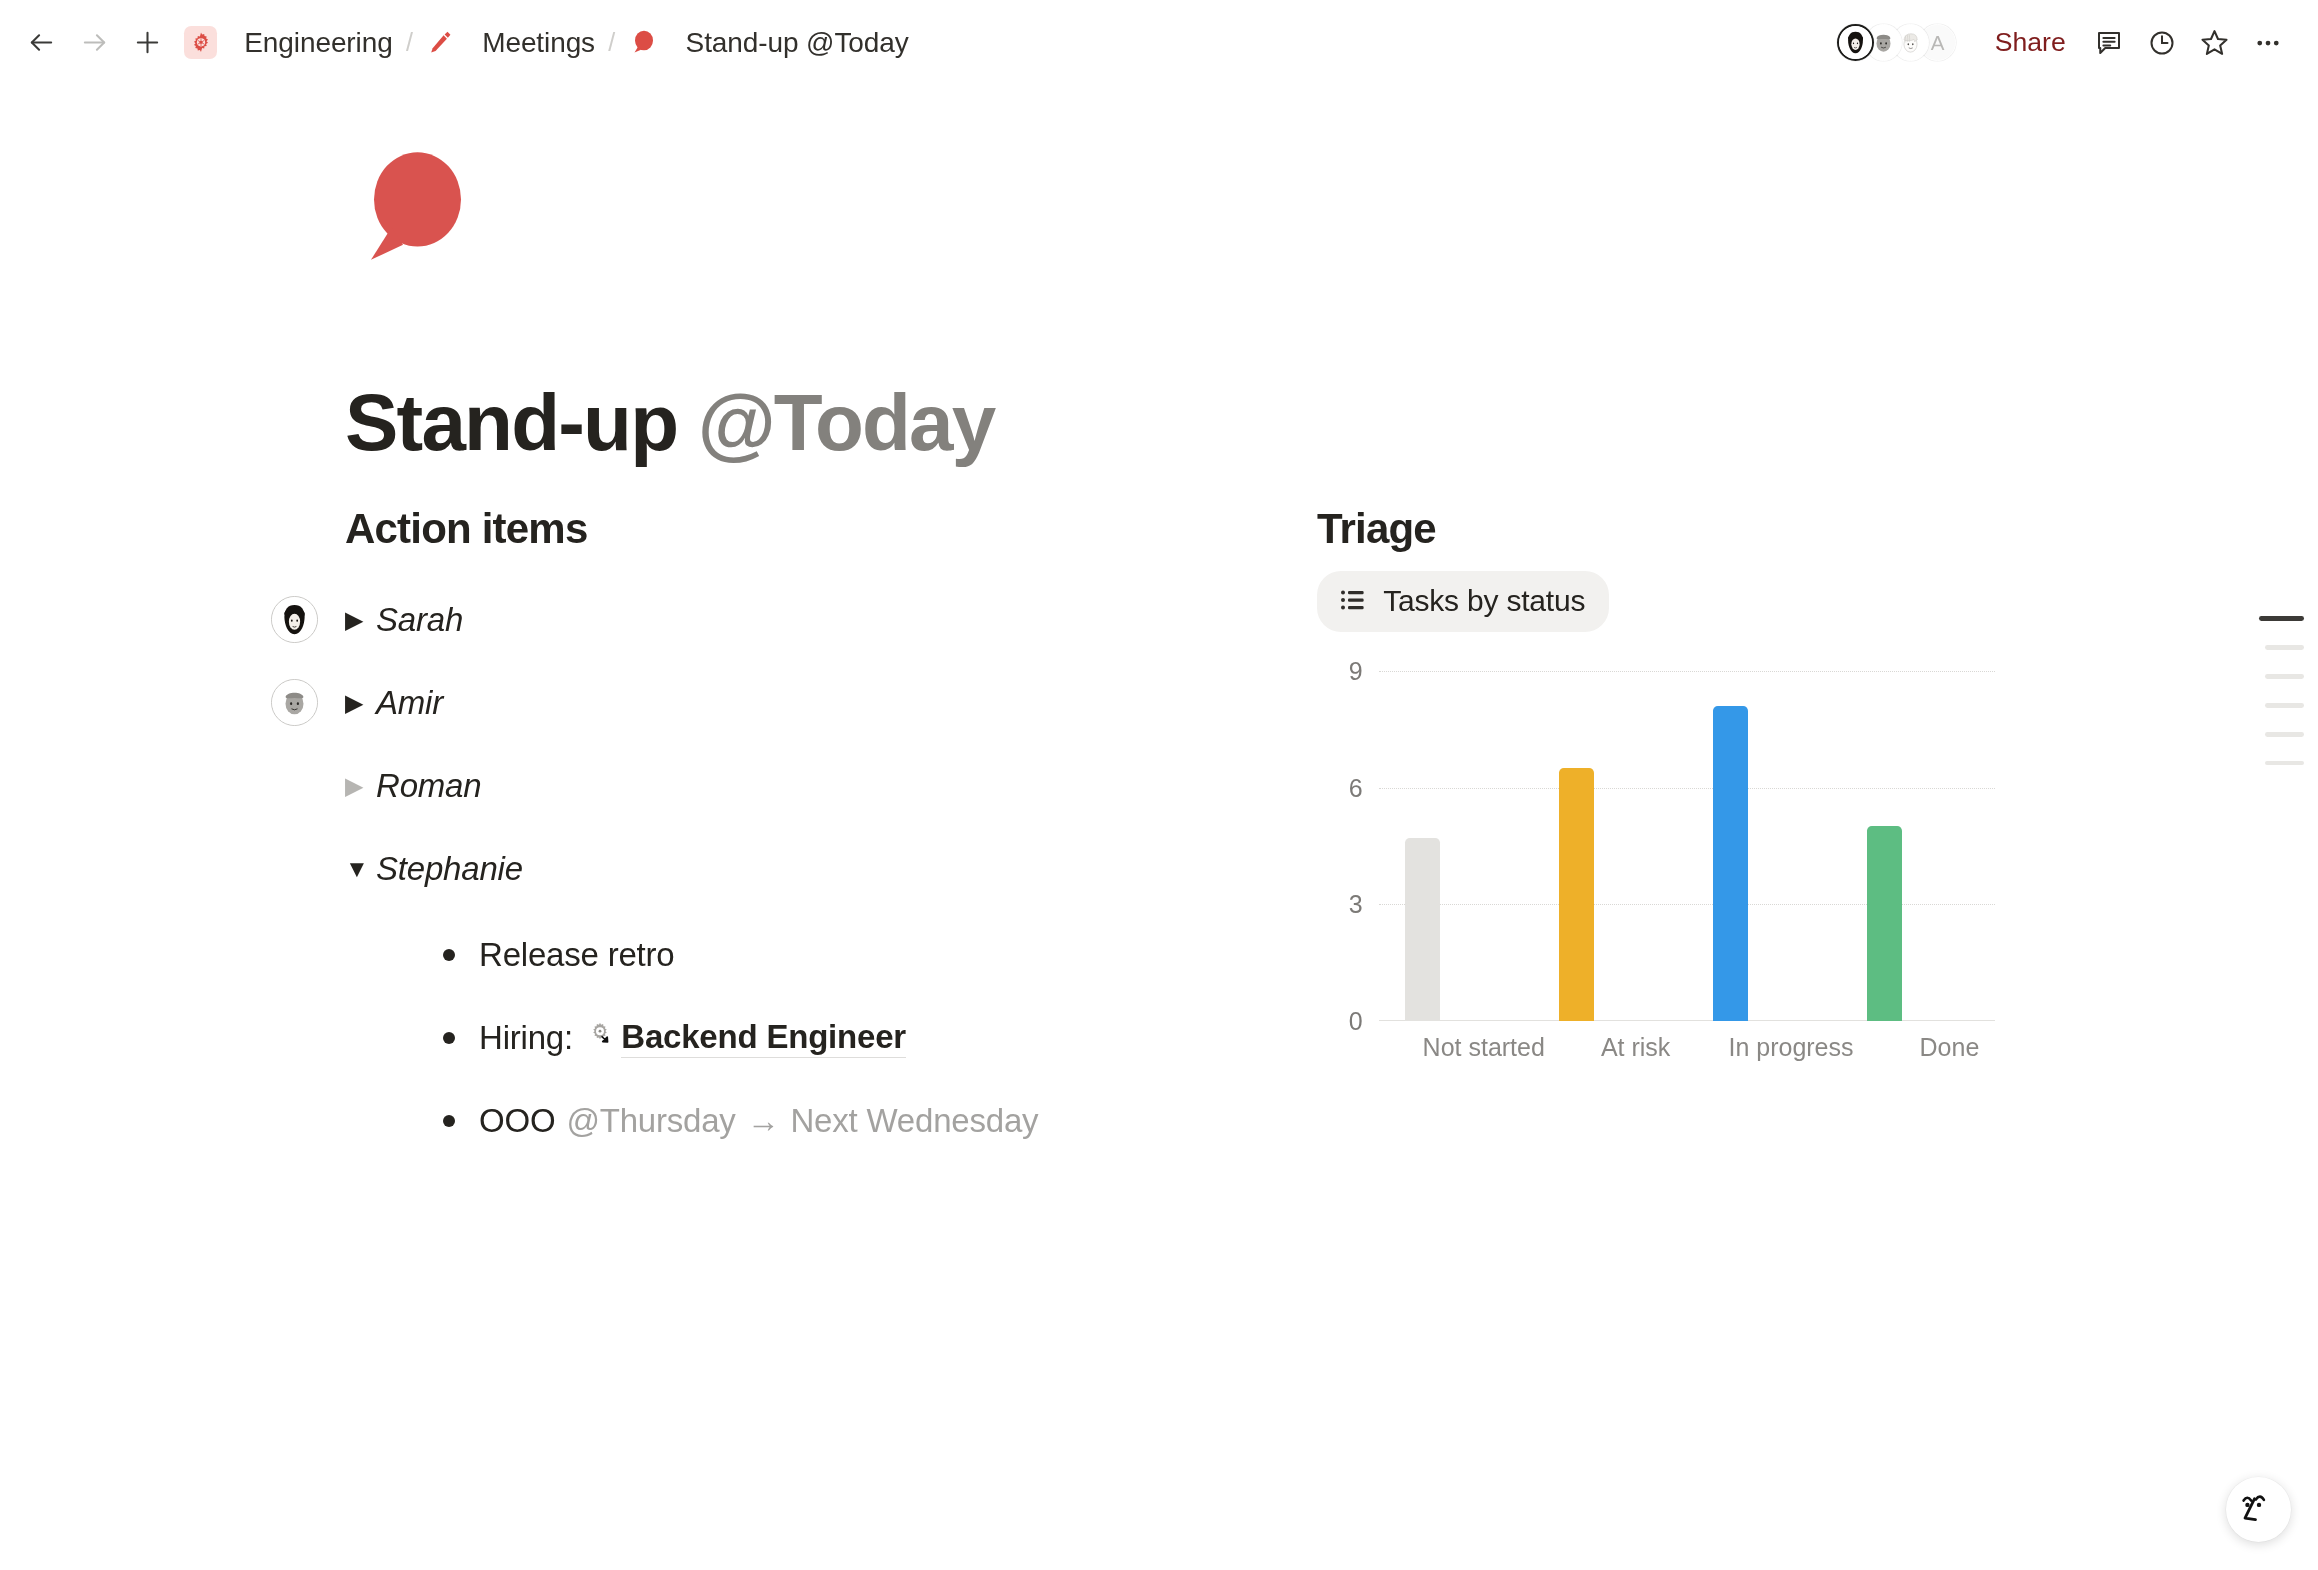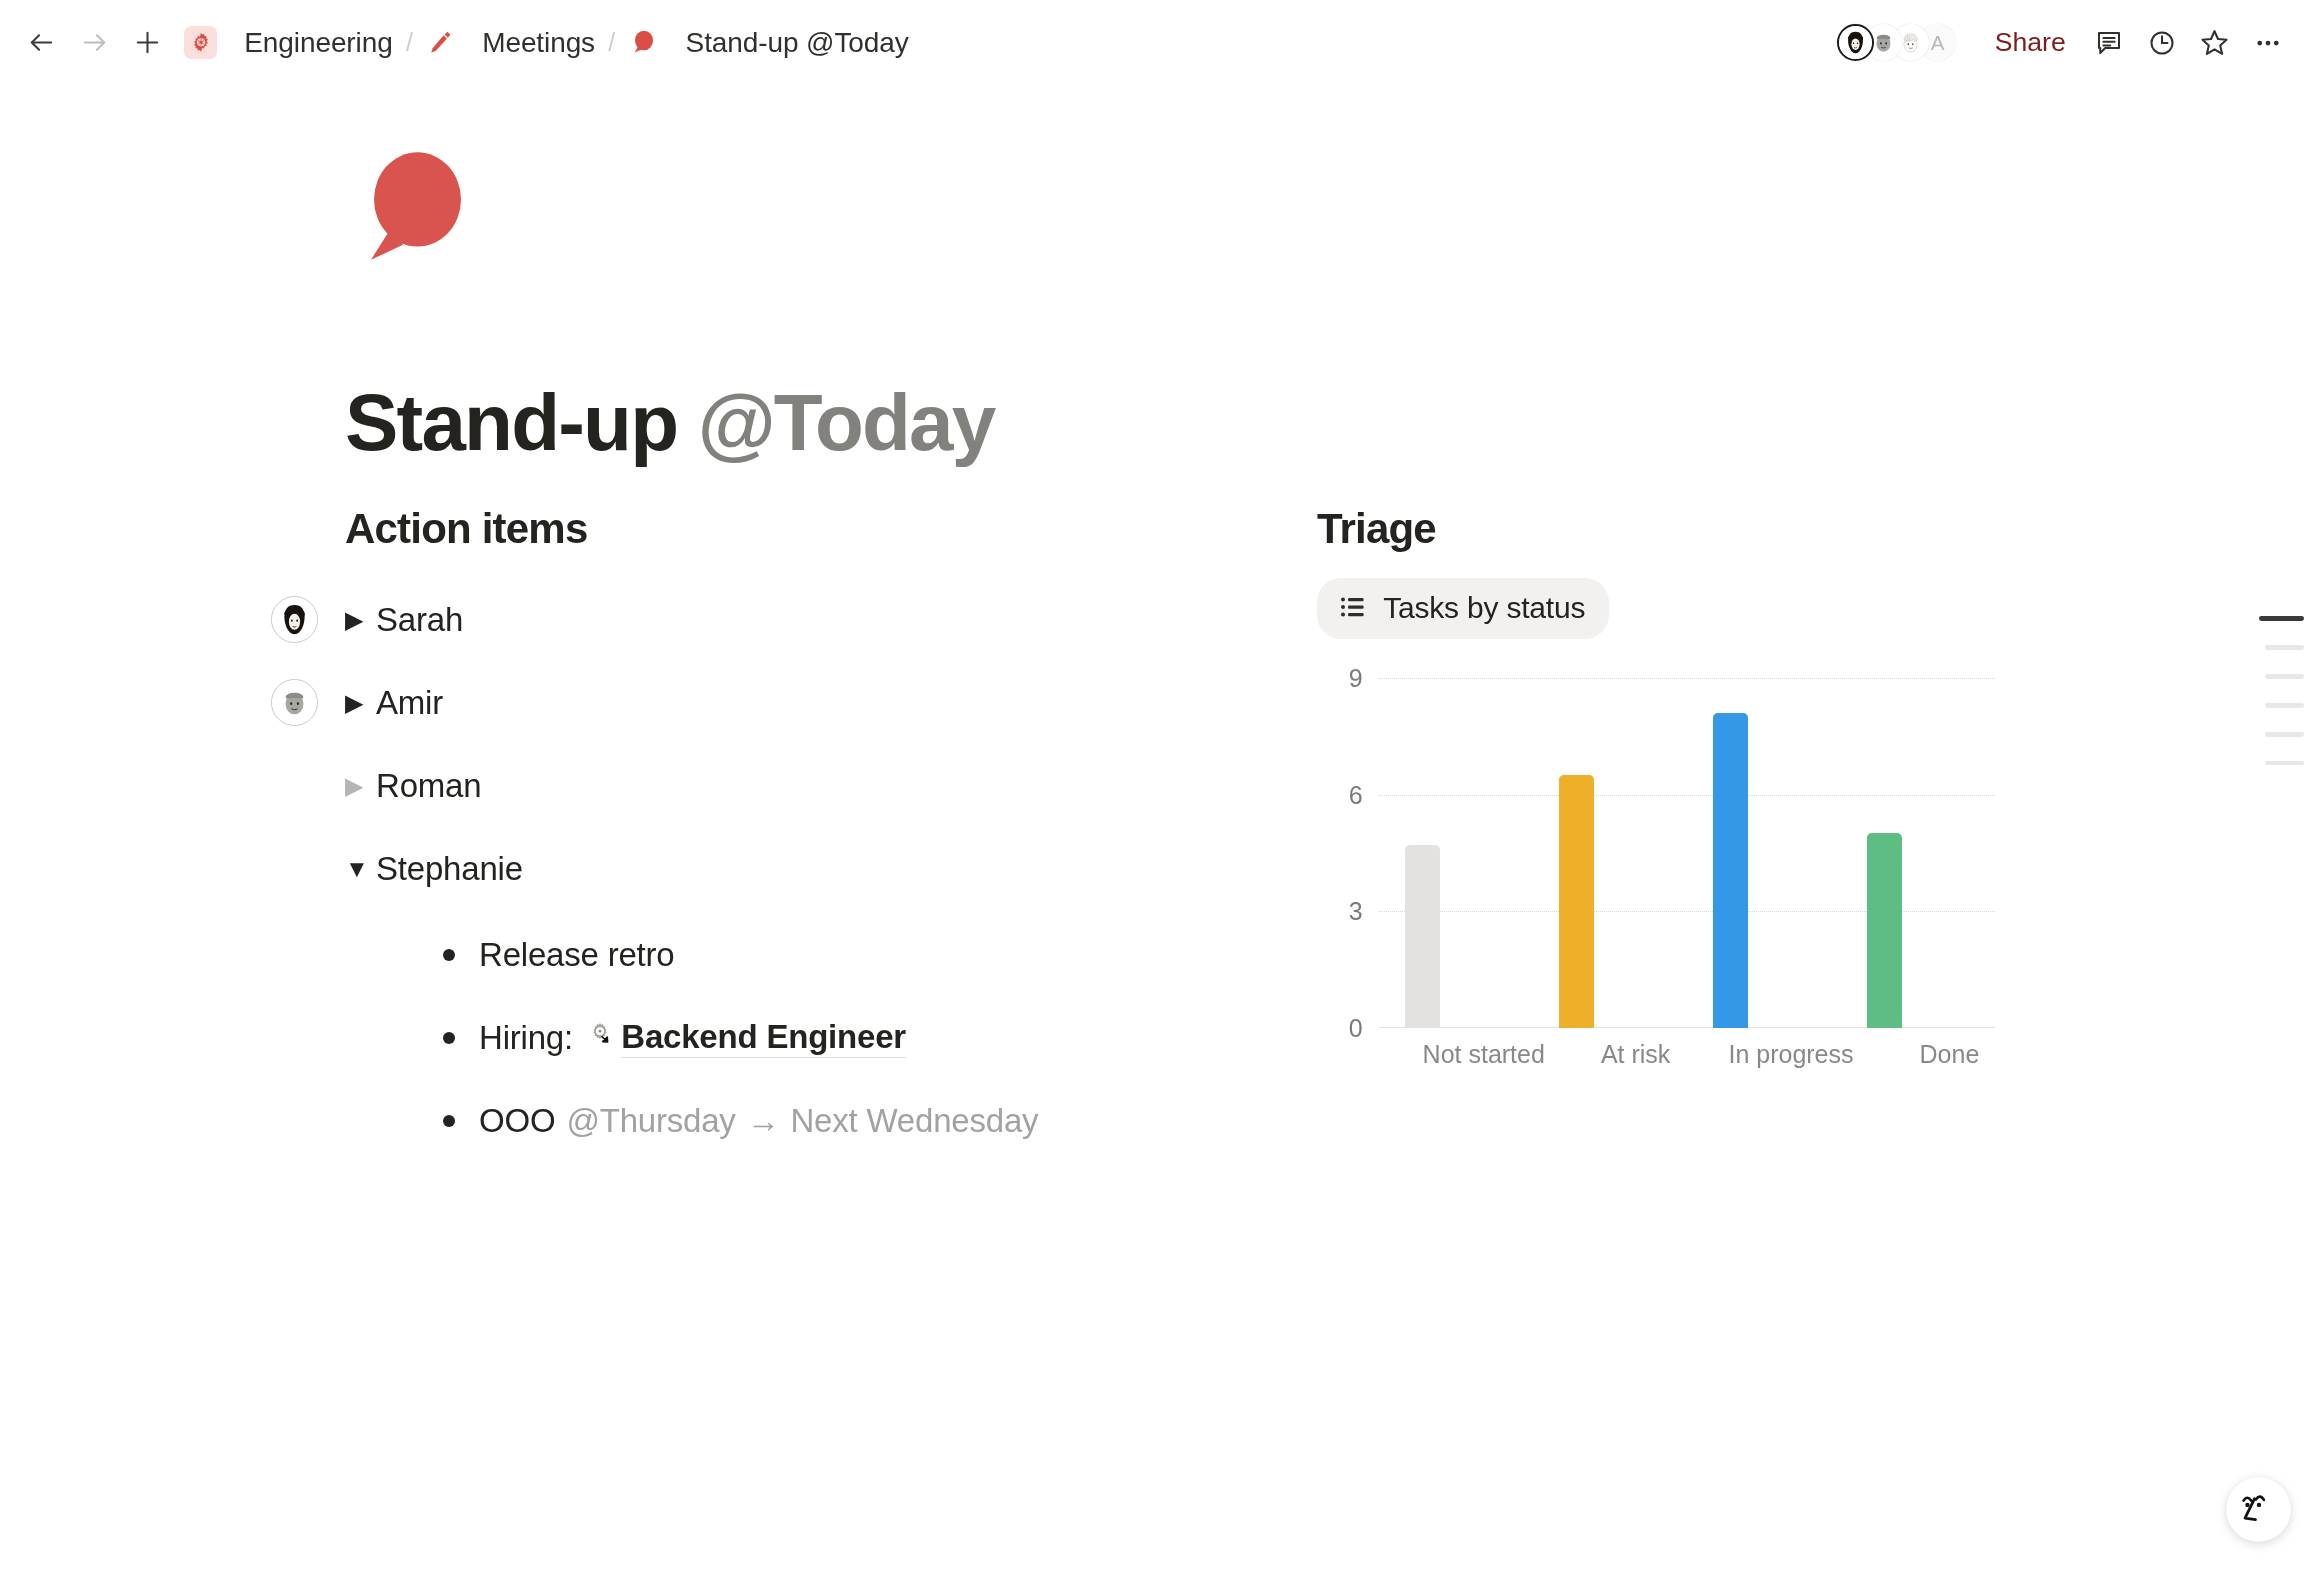--- a/index.html
+++ b/index.html
@@ -108,21 +108,21 @@
     width: 47px; height: 47px; border-radius: 50%;
     border: 1.2px solid #c9c8c5; background: #fff;
     overflow: hidden;
     display: flex; align-items: center; justify-content: center;
   }
   .tri {
     width: 31px; font-size: 24px; color: #25231f;
     flex: none; text-align: left;
   }
   .tri.muted { color: #b6b5b2; }
-  .ai-name { font-size: 33px; color: #25231f; letter-spacing: -0.2px; }
+  .ai-name { font-size: 33px; color: #25231f; letter-spacing: -0.2px; font-style: italic; }
 
   .sub-list { margin-top: 3.6px; }
   .sub-row {
     display: flex; align-items: center;
     height: 83px; padding-left: 98px;
     font-size: 33px; color: #25231f; letter-spacing: -0.2px;
   }
   .dot {
     width: 12px; height: 12px; border-radius: 50%;
     background: #25231f; margin-right: 24px; flex: none;
@@ -135,21 +135,21 @@
     font-weight: bold; color: #25231f;
     border-bottom: 1.8px solid #dedddb; padding-bottom: 1.2px;
   }
   .mini-gear { width: 28px; height: 28px; flex: none; }
   .muted-txt { color: #a3a2a0; }
   .ooo { font-weight: normal; }
 
   
   .chip {
     display: inline-flex; align-items: center; gap: 15.7px;
-    margin-top: 25px;
+    margin-top: 18px;
     background: #f2f1ef; border-radius: 24px;
     padding: 13.3px 24px 13.3px 20.5px;
   }
   .chip-label { font-size: 30px; color: #25231f; letter-spacing: -0.2px; }
 
   .chart {
     position: relative;
     margin-top: 39px; margin-left: 3.6px;
     width: 694px; height: 423px;
   }

